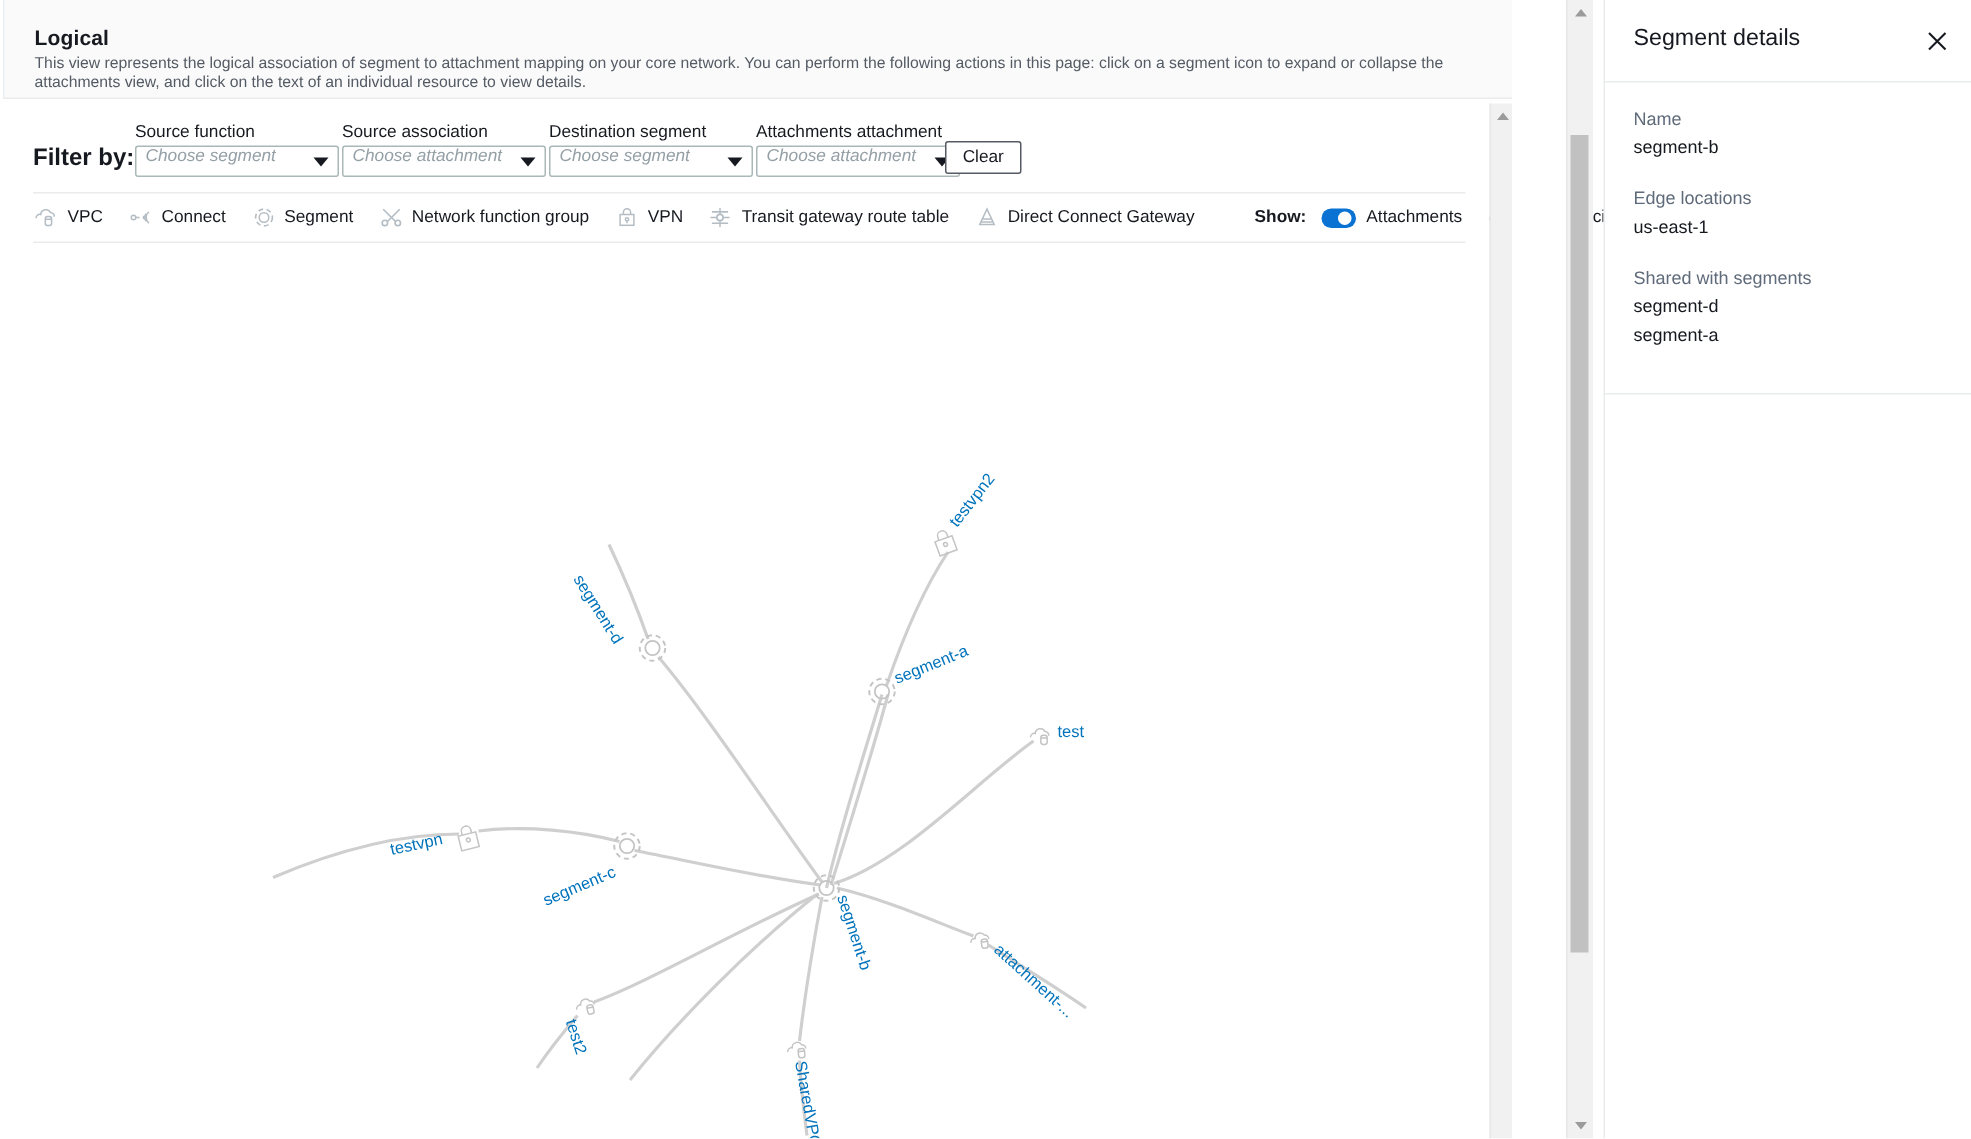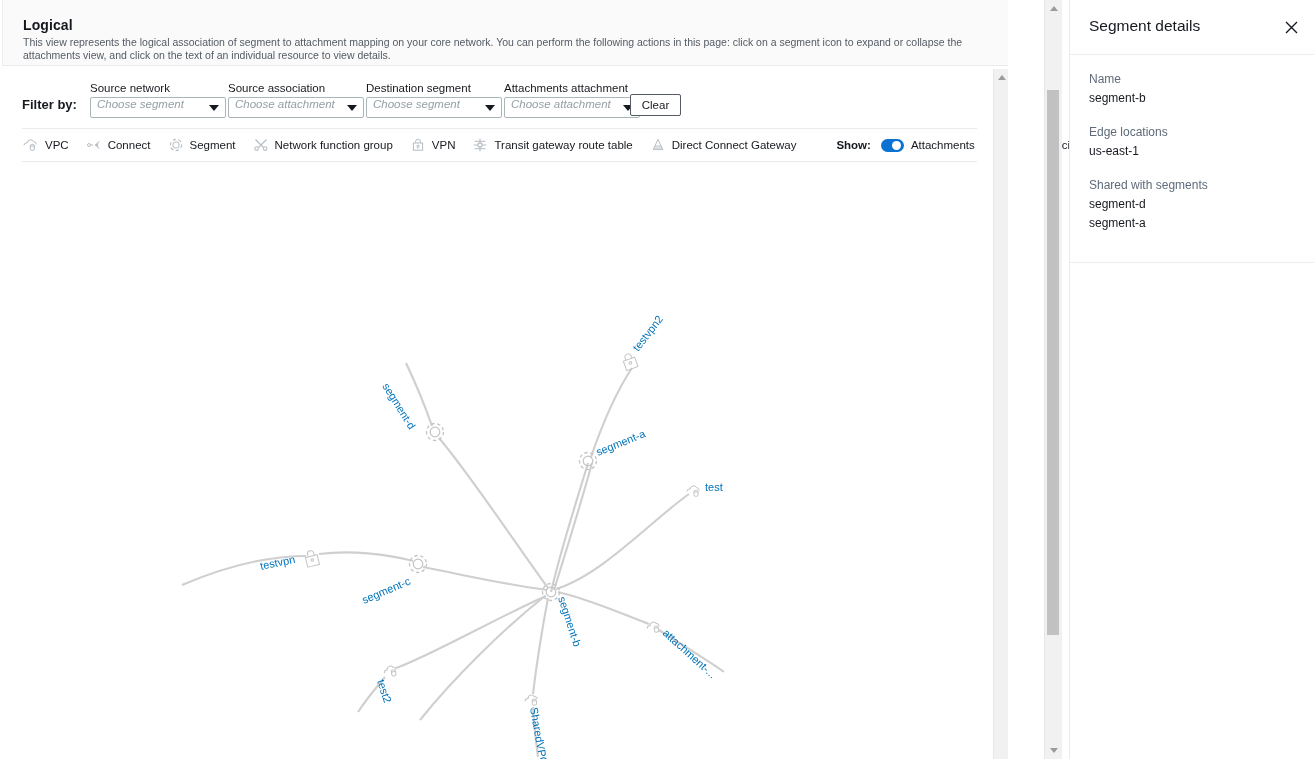--- a/index.html
+++ b/index.html
@@ -28,21 +28,21 @@
   }
 
   
   .filter-card {
     position: absolute; left: 22px; top: 74px; width: 955px; height: 88px;
     background: #ffffff; box-sizing: border-box;
   }
   .filter-row { position: absolute; left: 0; top: 0; height: 48px; width: 100%; }
   .filter-by-label {
     position: absolute; left: 0px; top: 23px;
-    font-size: 13px; font-weight: bold; color: #16191f;
+    font-size: 16px; font-weight: bold; color: #16191f;
   }
   .field { position: absolute; top: 8px; }
   .field-label {
     font-size: 11.5px; color: #16191f; display: block; margin-bottom: 3px; white-space: nowrap;
   }
   .select {
     position: relative; width: 136px; height: 21px; box-sizing: border-box;
     border: 1px solid #aab7b8; border-radius: 2px; background: #ffffff;
     display: flex; align-items: flex-start;
   }
@@ -160,21 +160,21 @@
     <div class="header-title">Logical</div>
     <div class="header-desc">This view represents the logical association of segment to attachment mapping on your core network. You can perform the following actions in this page: click on a segment icon to expand or collapse the attachments view, and click on the text of an individual resource to view details.</div>
   </div>
 
   <div class="filter-card">
 
     <div class="filter-row">
       <div class="filter-by-label">Filter by:</div>
 
       <div class="field" style="left:68px;">
-        <span class="field-label">Source network</span>
+        <span class="field-label">Source function</span>
         <div class="select">
           <span class="ph">Choose segment</span>
           <span class="caret"></span>
         </div>
       </div>
 
       <div class="field" style="left:206px;">
         <span class="field-label">Source association</span>
         <div class="select">
           <span class="ph">Choose attachment</span>

